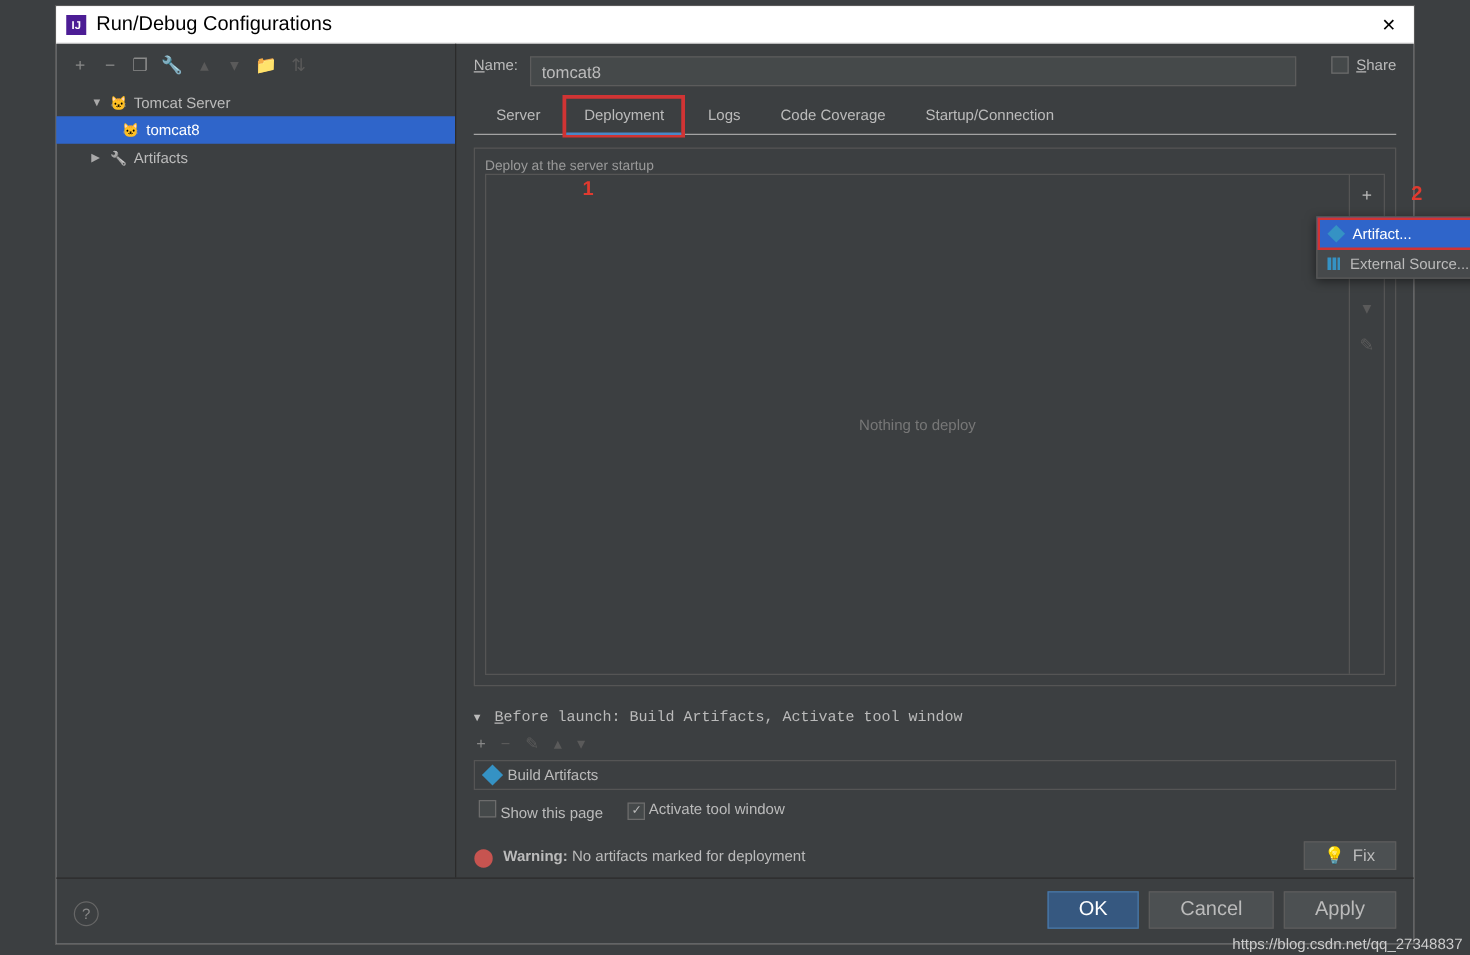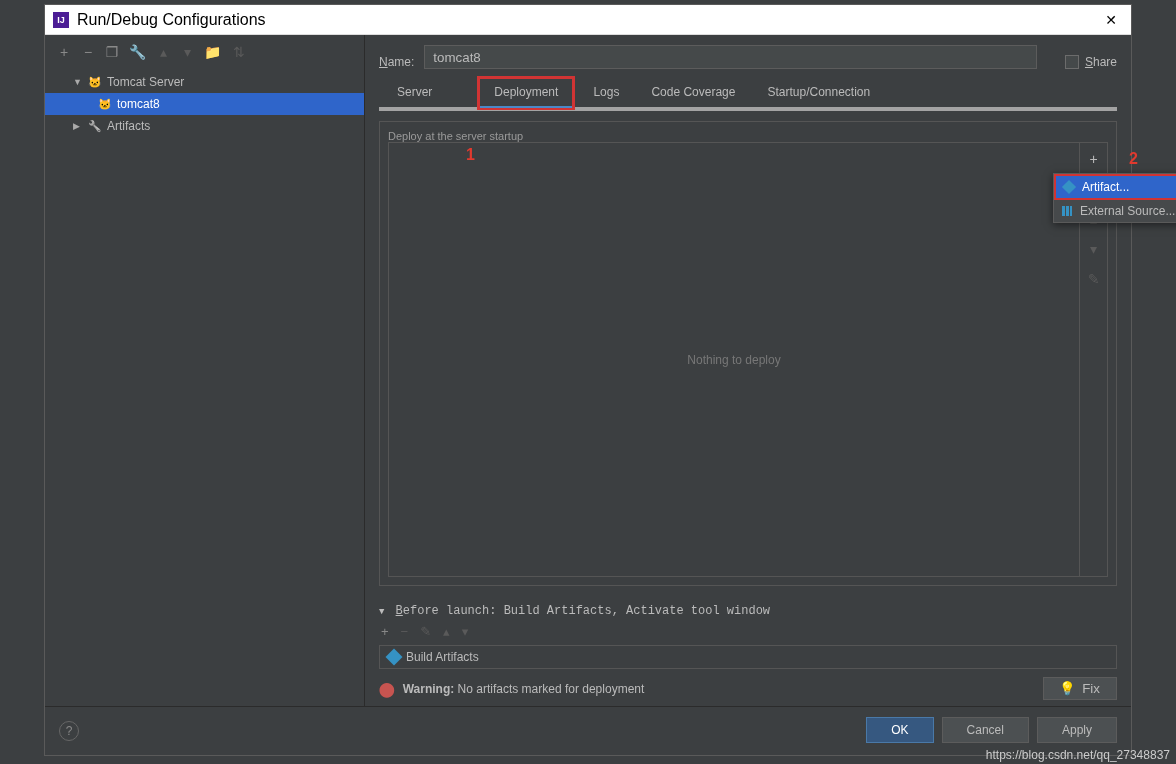--- a/index.html
+++ b/index.html
@@ -25,32 +25,32 @@
   .tree-item { display:flex; align-items:center; height:22px; padding:0 6px; cursor:pointer;}
   .tree-item.selected { background:#2f65ca; color:#fff; }
   .tree-toggle { width:14px; display:inline-block; color:#aaa; font-size:9px;}
   .tree-icon { width:16px; height:16px; display:inline-flex; align-items:center; justify-content:center; margin-right:4px;}
   .tomcat-ico::before { content:"🐱"; font-size:11px; }
   .wrench-ico::before { content:"🔧"; font-size:11px; filter:grayscale(1);}
   .indent1 { padding-left:28px;}
   .indent2 { padding-left:52px;}
 
   .right-pane { flex:1; display:flex; flex-direction:column; padding:10px 14px 6px 14px; position:relative;}
-  .name-row { display:flex; align-items:flex-end; gap:10px; margin-bottom:10px;}
+  .name-row { display:flex; align-items:flex-start; gap:10px; margin-bottom:10px;}
   .name-row label { color:#bbb; }
   .name-input { flex:1; background:#45494a; border:1px solid #5c5c5c; color:#bbb; height:24px; padding:0 8px; }
   .share-box { display:flex; align-items:center; gap:6px; margin-left:18px;}
   .chk { width:14px; height:14px; border:1px solid #6c6c6c; background:#45494a; display:inline-block;}
   .chk.checked::after { content:"✓"; color:#bbb; font-size:10px; display:block; text-align:center; line-height:12px;}
 
-  .tabs { display:flex; gap:4px; border-bottom:4px solid #a3a3a3; padding-left:4px; position:relative;}
+  .tabs { display:flex; gap:4px; border-bottom:1px solid #a3a3a3; padding-left:4px; position:relative;}
   .tab { padding:6px 14px 8px 14px; cursor:pointer; color:#bbb; position:relative;}
   .tab.active { color:#bbb; }
   .tab.active::after { content:""; position:absolute; left:0; right:0; bottom:-1px; height:2px; background:#4a88c7;}
-  .tab.highlighted { border:3px solid #d13434; margin-top:-3px; margin-bottom:-3px;margin-left:27px;}
+  .tab.highlighted { border:3px solid #d13434; margin-top:-3px; margin-bottom:-3px;}
 
   .deploy-box { border:1px solid #555; margin-top:10px; padding:8px; display:flex; flex-direction:column; flex:1; position:relative;}
   .deploy-label { position:relative; top:0; font-size:11px; color:#9a9a9a; margin-bottom:0;}
   .deploy-inner { border:1px solid #555; flex:1; display:flex; }
   .deploy-list { flex:1; display:flex; align-items:center; justify-content:center; color:#777;}
   .deploy-side { width:28px; border-left:1px solid #555; display:flex; flex-direction:column; align-items:center; gap:14px; padding-top:8px;}
   .side-btn { color:#bbb; cursor:pointer; font-size:14px;}
 
   .before-launch { margin-top:18px; }
   .bl-header { color:#bbb; cursor:pointer;font-family:Liberation Mono, monospace; }
@@ -61,21 +61,21 @@
   .bl-item .diamond { width:12px; height:12px; background:#3592c4; transform:rotate(45deg);}
   .bl-checks { display:flex; gap:20px; padding:8px 4px;}
 
   .warning-row { display:flex; align-items:center; gap:8px; margin-top:8px;}
   .warn-icon { color:#c75450; font-weight:bold; font-size:14px;}
   .warn-label { color:#bbb; }
   .fix-btn { margin-left:auto; background:#4c5052; border:1px solid #5c5c5c; color:#bbb; padding:3px 16px; cursor:pointer; display:flex; align-items:center; gap:6px;}
   .bulb { color:#f0a732; }
 
   .dialog-buttons { display:flex; justify-content:flex-end; gap:8px; padding:10px 14px 12px 14px; border-top:1px solid #2b2b2b;}
-  .btn { padding:5px 24px; background:#4c5052; border:1px solid #5c5c5c; color:#bbb; cursor:pointer; font-size:12px;}
+  .btn { padding:5px 24px; background:#4c5052; border:1px solid #5c5c5c; color:#bbb; cursor:pointer; font-size:16px;}
   .btn.primary { background:#365880; border-color:#4a79a8; color:#fff; }
   .help { width:20px; height:20px; border:1px solid #666; border-radius:50%; color:#888; display:flex; align-items:center; justify-content:center; position:absolute; left:14px; bottom:14px; cursor:pointer;}
 
   
   .annotation { position:absolute; color:#e03a2f; font-weight:bold; font-size:16px; pointer-events:none;}
 
   
   .popup { position:absolute; background:#46494b; border:1px solid #5a5a5a; box-shadow:0 2px 8px rgba(0,0,0,.5); z-index:50;}
   .popup-item { display:flex; align-items:center; gap:8px; padding:4px 14px 4px 8px; cursor:pointer; color:#bbb;}
   .popup-item.sel { background:#2f65ca; color:#fff;}
@@ -175,20 +175,24 @@
             <span class="disabled">✎</span>
             <span class="disabled">▴</span>
             <span class="disabled">▾</span>
           </div>
           <div class="bl-list">
             <div class="bl-item">
               <span class="diamond"></span>
               <span>Build Artifacts</span>
             </div>
           </div>
+          <div class="bl-checks">
+            <label><span class="chk"></span> <span>Show this page</span></label>
+            <label><span class="chk checked"></span> <span>Activate tool window</span></label>
+          </div>
         </div>
 
         <div class="warning-row">
           <span class="warn-icon">⬤</span>
           <span class="warn-label"><b>Warning:</b> <span>No artifacts marked for deployment</span></span>
           <button class="fix-btn">
               <span class="bulb">💡</span>
               <span>Fix</span>
             </button>
         </div>

